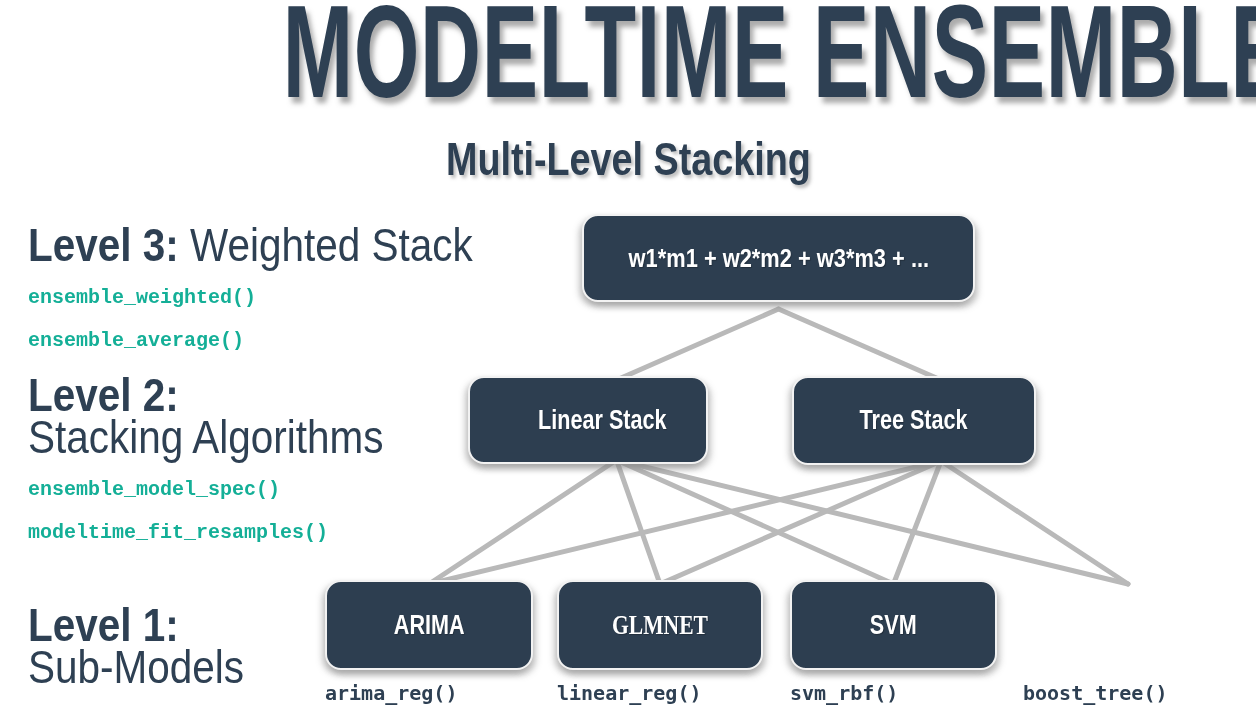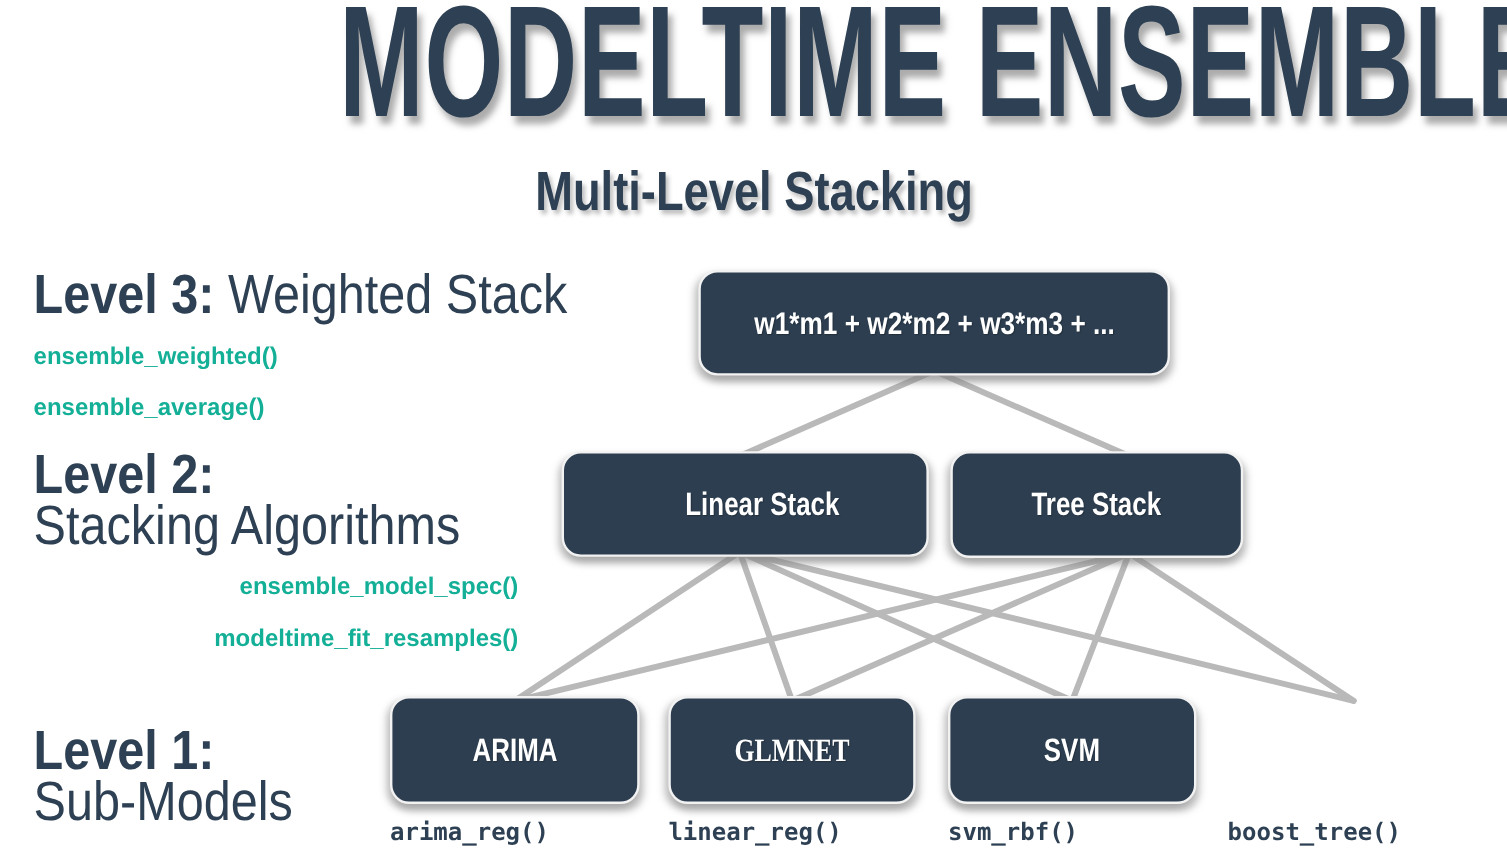--- a/index.html
+++ b/index.html
@@ -33,23 +33,23 @@
   .level-3 { top: 224px; }
   .level-2 { top: 374px; }
   .level-1 { top: 604px; }
   .heading { font-size: 46px; line-height: 42px; color: var(--heading); }
   .heading .sq {
     display: inline-block; transform: scaleX(0.88); transform-origin: left center;
     white-space: nowrap;
   }
   .heading b { font-weight: bold; }
   .code-block { margin-top: 13px; }
-  .level-2 .code-block { margin-top: 11px; text-align: right; }
+  .level-2 .code-block { margin-top: 11px; }
   .code-line {
-    font-family: Liberation Sans, sans-serif;
+    font-family: Liberation Mono, monospace;
     font-weight: bold; font-size: 20px; line-height: 23px; color: var(--teal);
     white-space: nowrap;
     margin-top: 20px;
   }
 
   
   .edges { position: absolute; left: 0; top: 0; width: 1256px; height: 710px; z-index: 1; }
   .edges line { stroke: var(--line); stroke-width: 5; stroke-linecap: round; }
 
   
@@ -57,23 +57,23 @@
     position: absolute; z-index: 2; box-sizing: border-box;
     background: var(--navy); border: 2px solid #f2f2f2; border-radius: 16px;
     display: flex; align-items: center; justify-content: center;
     box-shadow: -3px 4px 6px rgba(130,130,130,0.45), 3px 5px 6px rgba(130,130,130,0.45);
   }
   .node .sq {
     display: inline-block; transform: scaleX(0.80); transform-origin: center;
     font-size: 27px; font-weight: bold; color: #ffffff; white-space: nowrap;
     text-shadow: 1px 1px 1px rgba(0,0,0,0.25);
   }
-  .node-weighted { left: 582px; top: 225px; width: 393px; height: 88px; }
+  .node-weighted { left: 582px; top: 214px; width: 393px; height: 88px; }
   .node-weighted .sq { font-size: 26px; transform: scaleX(0.84); }
-  .node-linear   { left: 468px; top: 376px; width: 306px; height: 88px; padding-left: 28px; }
+  .node-linear   { left: 468px; top: 376px; width: 240px; height: 88px; padding-left: 28px; }
   .node-tree     { left: 792px; top: 376px; width: 244px; height: 89px; }
   .node-arima    { left: 325px; top: 580px; width: 208px; height: 90px; }
   .node-glmnet   { left: 557px; top: 580px; width: 206px; height: 90px; font-family: Liberation Serif, serif; }
   .node-svm      { left: 790px; top: 580px; width: 207px; height: 90px; }
   .node-xgboost  { left: 1023px; top: 580px; width: 210px; height: 90px; }
 
   
   .fn-label {
     position: absolute; top: 681px; z-index: 2; text-align: left;
     font-family: "DejaVu Sans Mono", "Liberation Mono", monospace;

